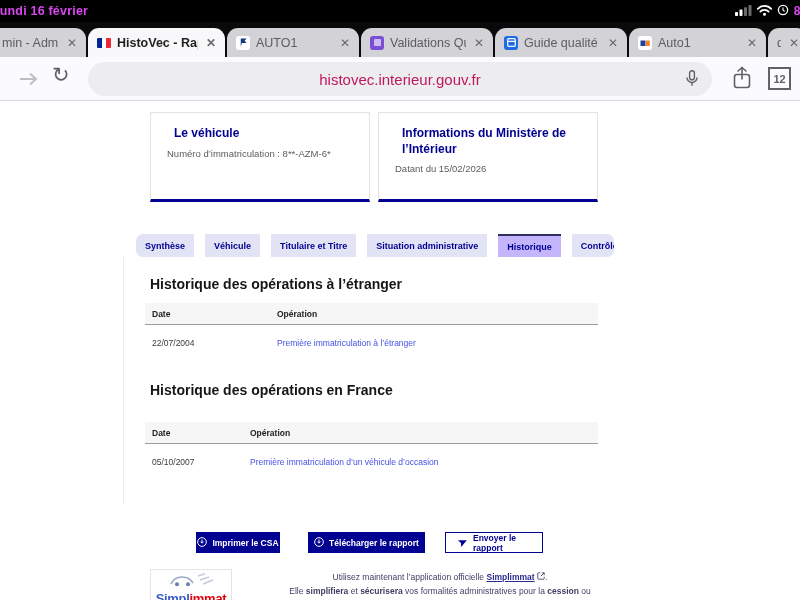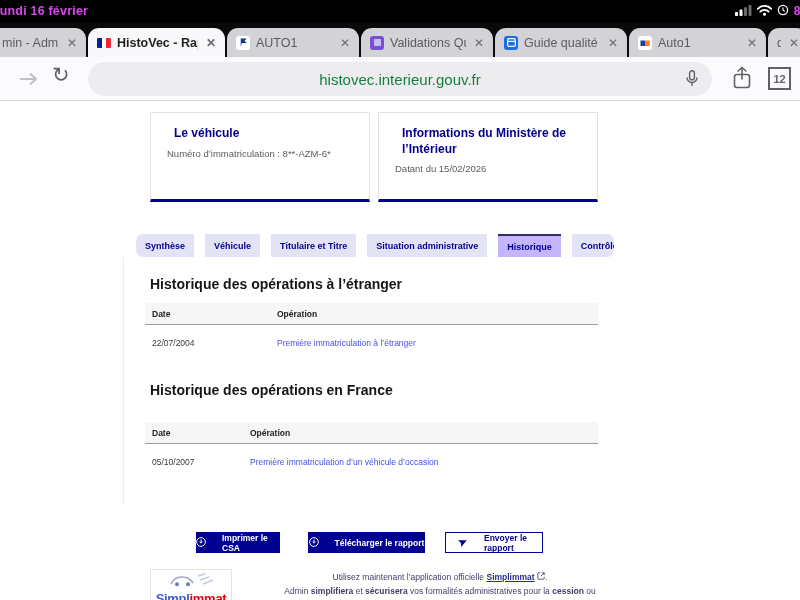--- a/index.html
+++ b/index.html
@@ -32,21 +32,21 @@
   .fav-purple { background:#7a4fd3; }
   .fav-blue { background:#1c6ce3; }
 
   
   .toolbar { position:absolute; top:57px; left:0; width:800px; height:44px; background:#fbfbfd;
              border-bottom:1px solid #d8d9dd; }
   .nav-fwd { position:absolute; left:18px; top:14px; }
   .nav-reload { position:absolute; left:52px; top:6px; font-size:21px; color:#5f6368; }
   .urlpill { position:absolute; left:88px; top:5px; width:624px; height:34px; border-radius:17px;
              background:#ededf0; display:flex; align-items:center; justify-content:center;
-             font-size:15px; color:#15803d; }
+             font-size:15px; color:#be185d; }
   .mic { position:absolute; right:14px; top:8px; }
   .share { position:absolute; left:732px; top:9px; }
   .tabcount { position:absolute; left:768px; top:10px; width:23px; height:23px; border-radius:0;
               border:2px solid #5f6368; color:#5f6368; font-size:11px; font-weight:bold;
               display:flex; align-items:center; justify-content:center; }
 
   
   .page { position:absolute; top:101px; left:0; width:800px; height:499px; background:#fff; overflow:hidden; }
 
   .card { position:absolute; top:11px; width:220px; height:90px; background:#fff;
@@ -71,21 +71,21 @@
   .thead { display:flex; align-items:center; height:22px; background:#f6f6f6;
            border-bottom:1px solid #9c9c9c; font-size:8.5px; font-weight:bold; color:#222; }
   .trow  { display:flex; align-items:center; height:36px; font-size:8.5px; color:#3a3a3a; }
   .c1 { padding-left:7px; }
   .table1 .c1 { width:132px; } .table2 .c1 { width:105px; }
   .c2 { flex:1; }
   .oplink { color:#4550e5; }
 
   .actions { position:absolute; left:0; top:431px; width:800px; height:21px; }
   .btn { position:absolute; height:21px; display:flex; align-items:center; justify-content:center;
-         gap:16px; font-size:8.5px; font-weight:bold; }
+         gap:5px; font-size:8.5px; font-weight:bold; }
   .btn-solid { background:#000091; color:#fff; }
   .btn-outline { background:#fff; color:#000091; border:1px solid #000091; }
   .btn1 { left:196px; width:84px; } .btn2 { left:308px; width:117px; } .btn3 { left:445px; width:98px;padding-left:12px; }
 
   .flogo { position:absolute; left:150px; top:468px; width:82px; height:44px; background:#fff;
            border:1px solid #e4e4e4; text-align:center; padding-top:2px; }
   .flogo-text { font-size:13px; font-weight:bold; letter-spacing:-.3px; }
   .flogo-blue { color:#3a5cc5; } .flogo-red { color:#e1000f; }
 
   .ftext { position:absolute; left:240px; top:469px; width:400px; text-align:center;
@@ -279,18 +279,18 @@
 
     <div class="ftext">
       <div>
         <span>Utilisez maintenant l’application officielle </span><span class="flink bold">Simplimmat</span>
         <span><svg width="8" height="8" viewBox="0 0 10 10">
               <path d="M4 1H1.8A.8.8 0 0 0 1 1.8v6.4c0 .44.36.8.8.8h6.4c.44 0 .8-.36.8-.8V6" fill="none" stroke="#41416b" stroke-width="1.1"></path>
               <path d="M6 1h3v3M9 1L4.8 5.2" stroke="#41416b" stroke-width="1.1" fill="none"></path>
             </svg></span><span>.</span>
       </div>
       <div>
-        <span>Admin </span><span class="bold">simplifiera</span><span> et </span><span class="bold">sécurisera</span><span> vos formalités administratives pour la </span><span class="bold">cession</span><span> ou</span>
+        <span>Elle </span><span class="bold">simplifiera</span><span> et </span><span class="bold">sécurisera</span><span> vos formalités administratives pour la </span><span class="bold">cession</span><span> ou</span>
       </div>
     </div>
 
   </div>
 </div>
 
 </body></html>

